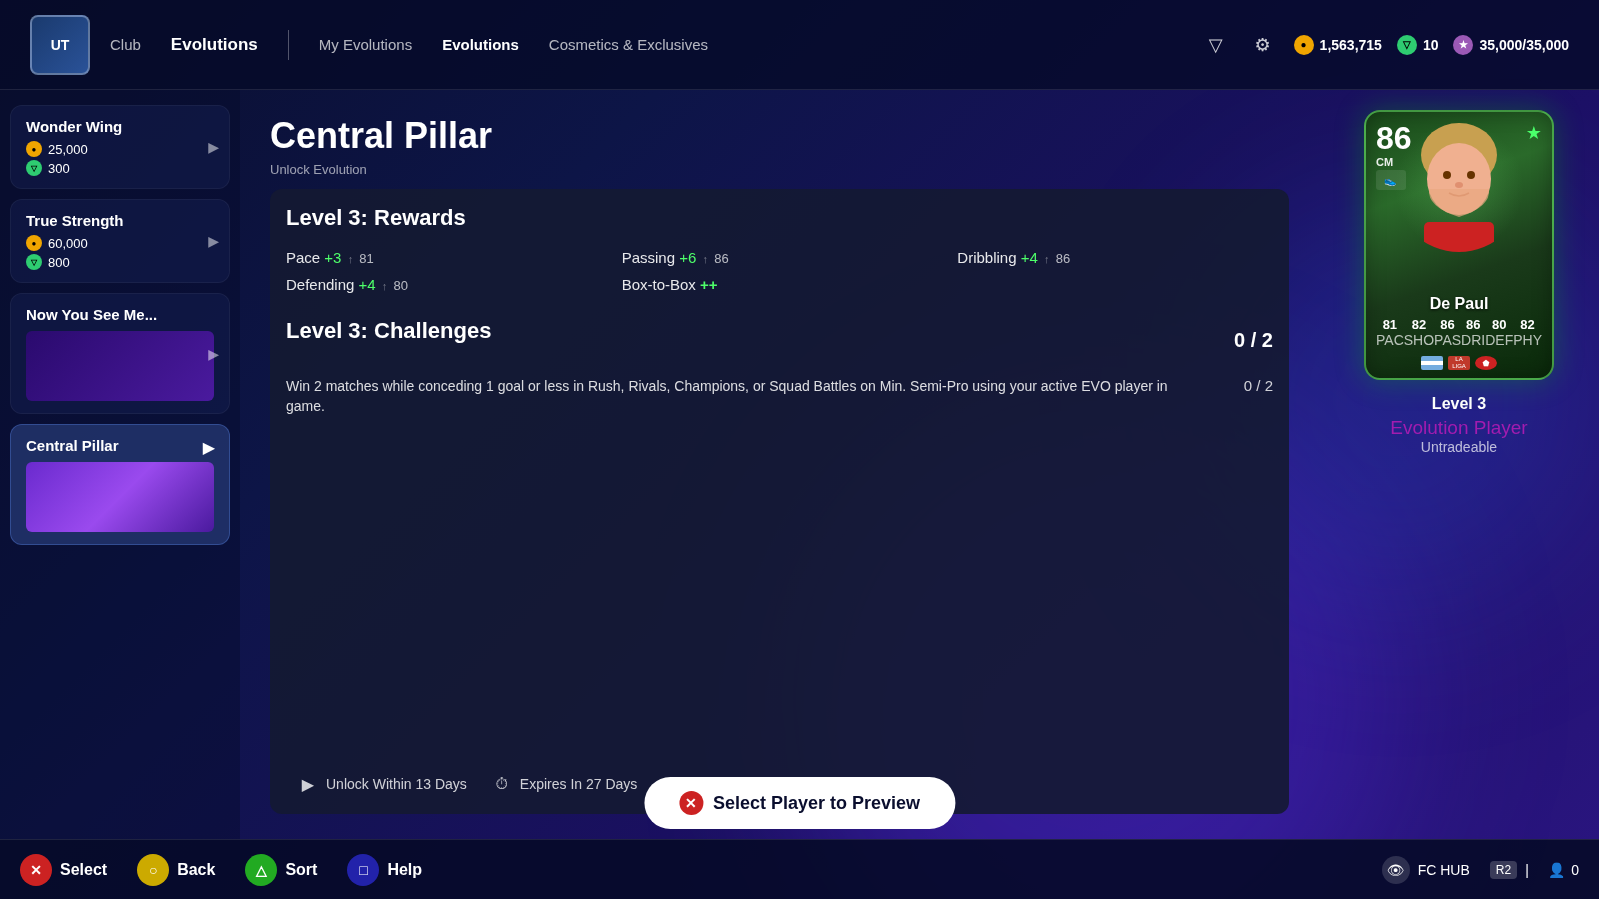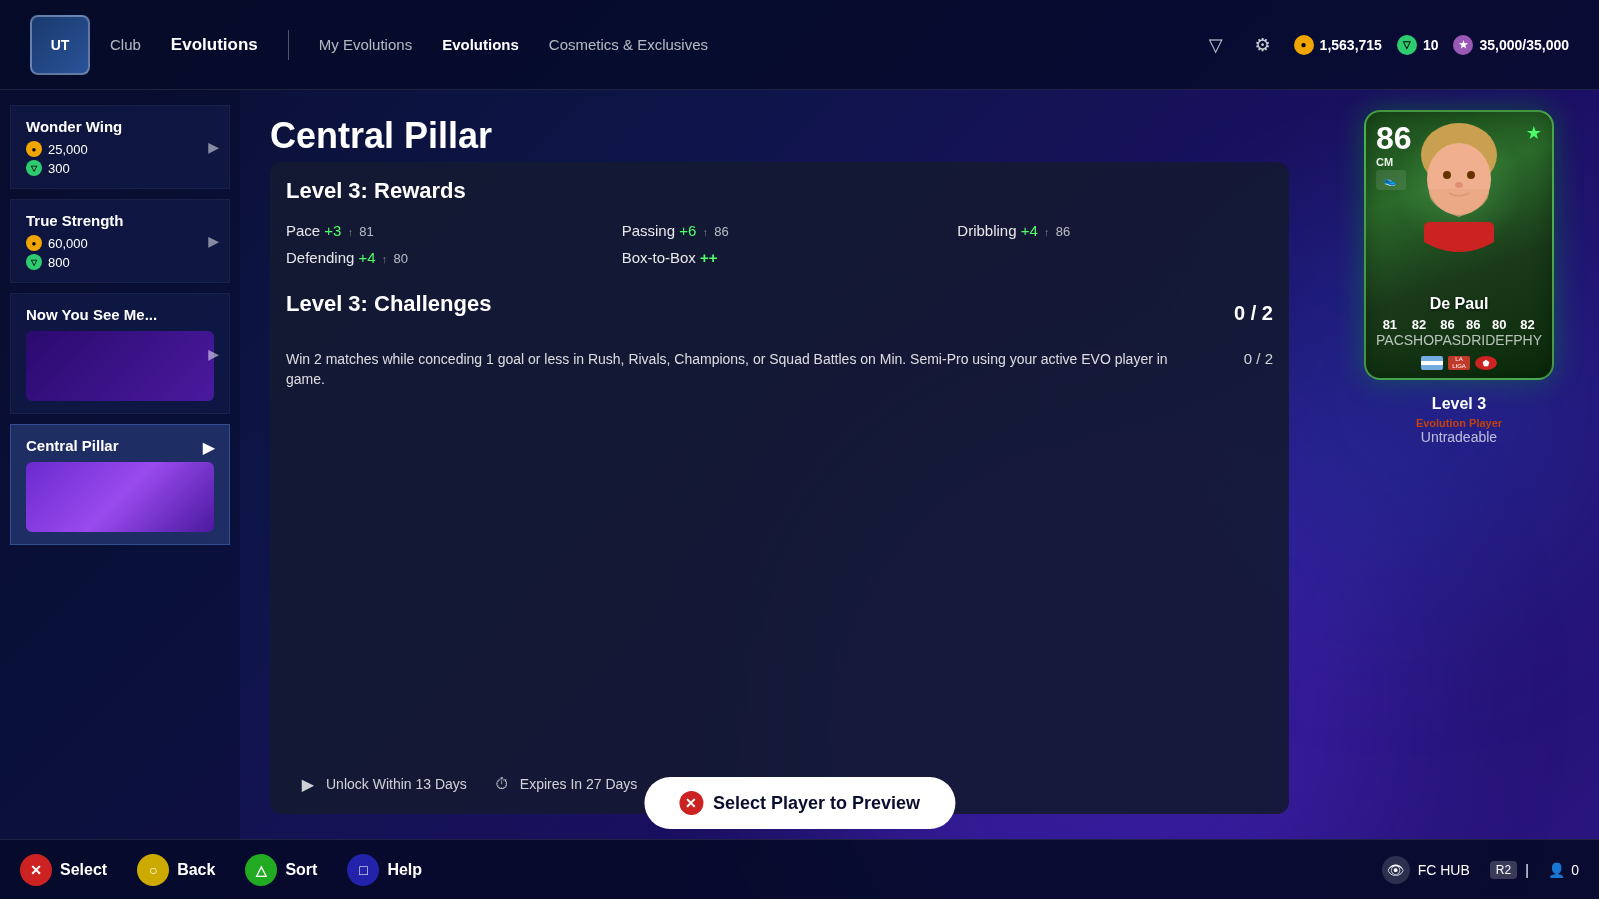--- a/index.html
+++ b/index.html
@@ -127,21 +127,21 @@
     
     .sidebar {
       width: 240px;
       padding: 15px 10px;
       display: flex;
       flex-direction: column;
       gap: 10px;
       background: rgba(5, 10, 40, 0.4);
     }
     .sidebar-item {
-      border-radius: 0;
+      border-radius: 12px;
       padding: 12px 15px;
       cursor: pointer;
       background: rgba(20, 30, 80, 0.5);
       border: 1px solid rgba(255,255,255,0.05);
       position: relative;
     }
     .sidebar-item.active {
       background: rgba(40, 60, 120, 0.7);
       border: 1px solid rgba(100,150,255,0.3);
     }
@@ -474,23 +474,23 @@
     .player-level-info {
       text-align: center;
       margin-top: 15px;
     }
     .player-level-text {
       font-size: 16px;
       font-weight: bold;
       margin-bottom: 4px;
     }
     .player-evo-label {
-      font-size: 11px;
-      color: #c2410c;
-      font-weight: bold;
+      font-size: 19px;
+      color: #a21caf;
+      font-weight: normal;
     }
     .player-tradeable {
       font-size: 14px;
       color: rgba(255,255,255,0.7);
     }
 
     
     .select-player-btn {
       position: absolute;
       bottom: 70px;
@@ -665,20 +665,21 @@
     <div class="sidebar-item active current-active">
       <div class="sidebar-item-title">Central Pillar</div>
       <div class="sidebar-item-thumb" style="background: linear-gradient(135deg, #6a2ace, #9a4aee, #4a1a9e);"></div>
       <div class="sidebar-active-indicator">▶</div>
     </div>
 
   </div>
 
   <div class="center-content">
     <h1 class="page-title">Central Pillar</h1>
+    <div class="unlock-label">Unlock Evolution</div>
 
     <div class="detail-card">
 
       <div class="section-title">Level 3: Rewards</div>
 
       <div class="rewards-grid">
         <div class="reward-item">
           <span>Pace </span>
           <span class="reward-positive">+3</span>
           <span class="reward-stat-arrow"> ↑</span>

